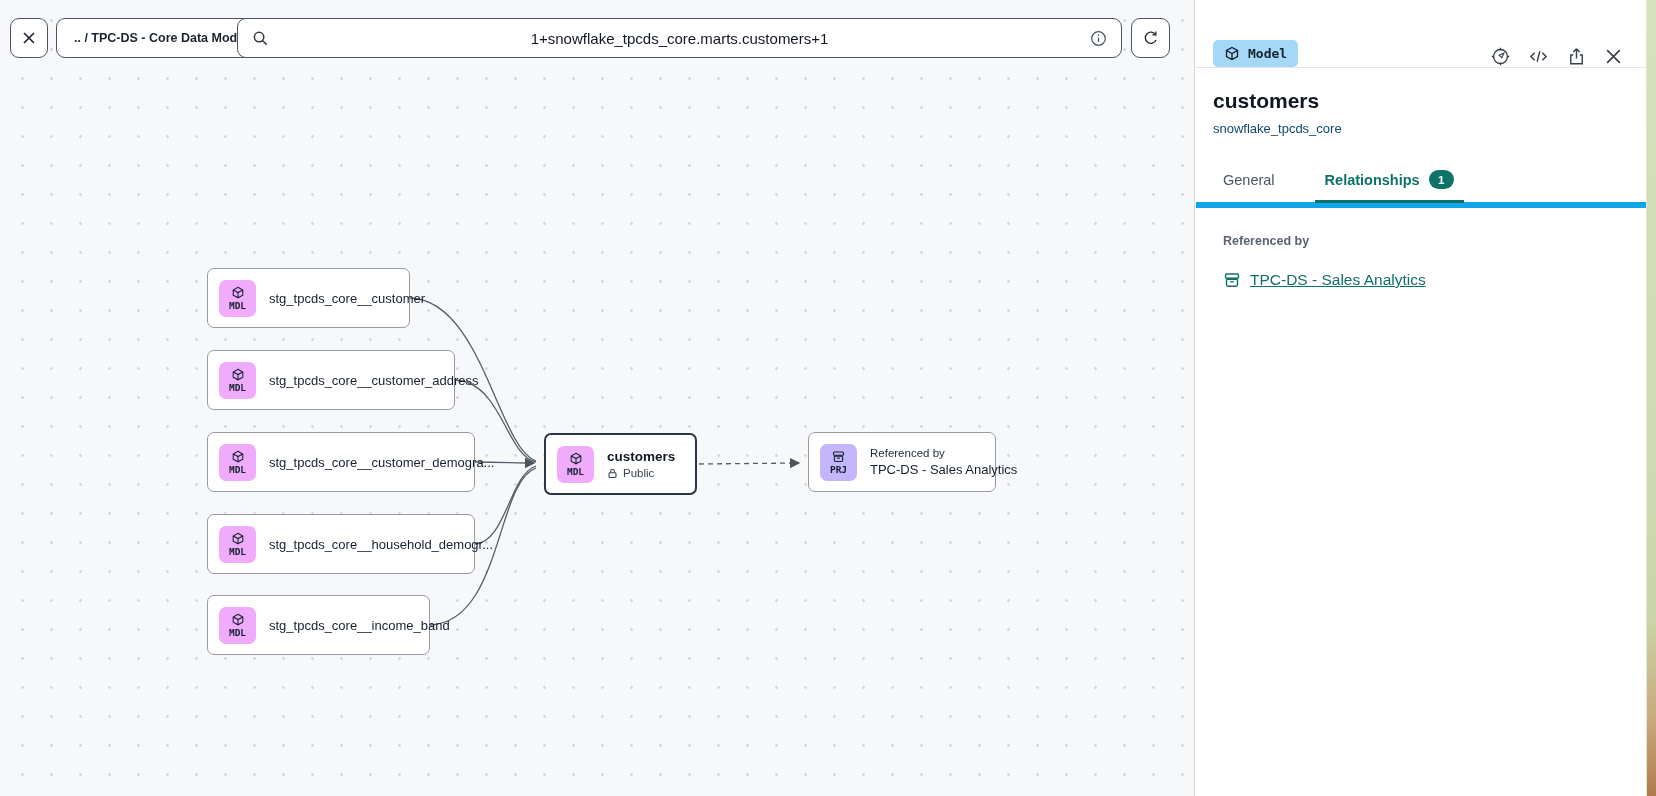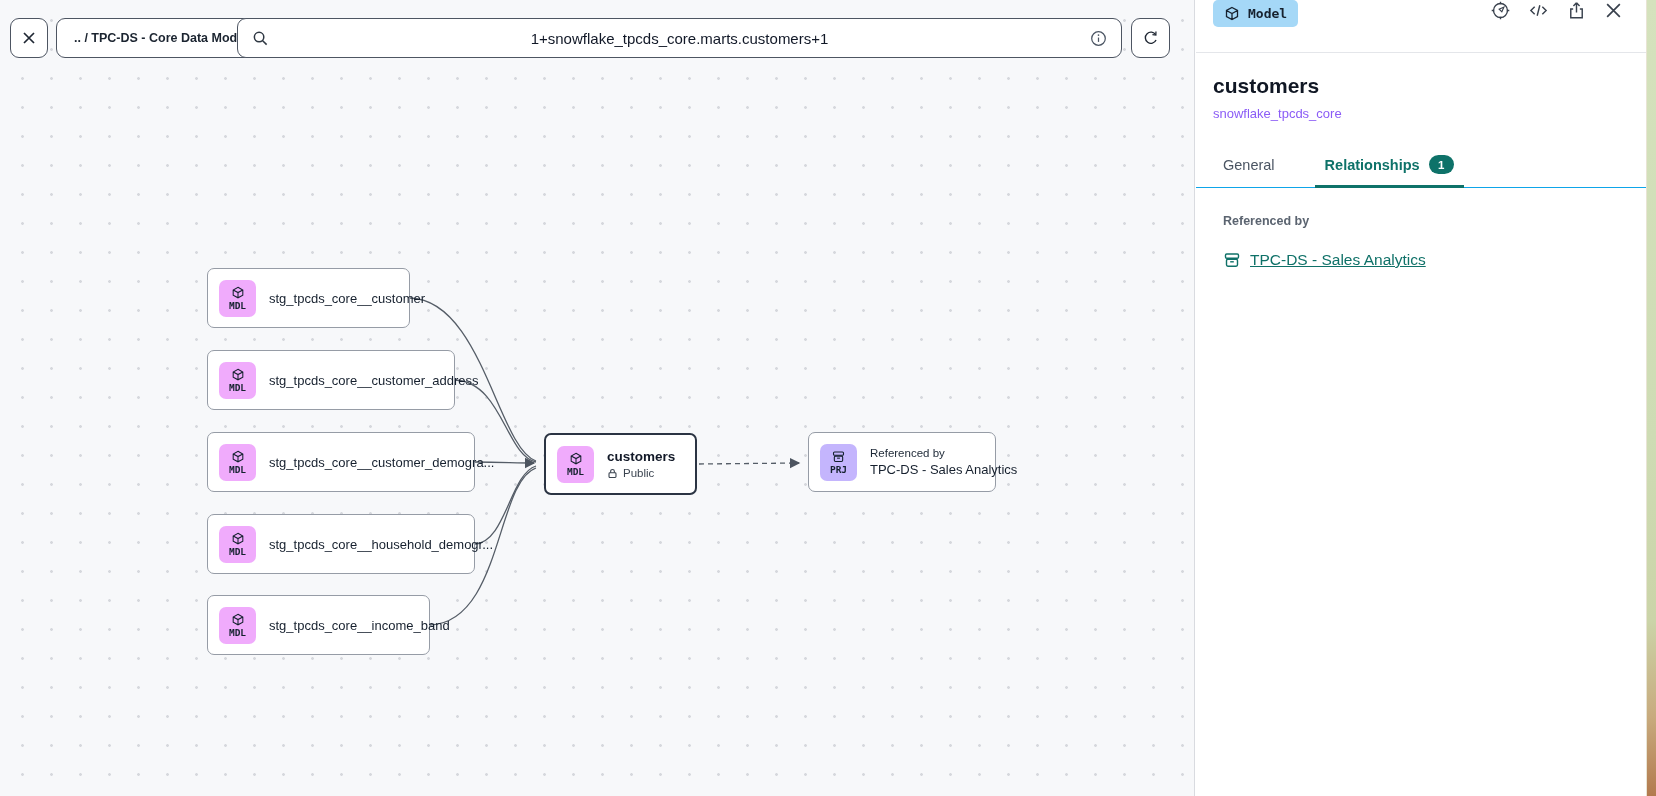--- a/index.html
+++ b/index.html
@@ -42,34 +42,34 @@
   .tb-close { left:10px; width:38px; }
   .tb-crumb { left:56px; padding:0 17px; font-size:12.5px; font-weight:700; color:#1b2430; }
   .tb-search { left:237px; width:885px; justify-content:flex-start; padding:0 14px; gap:10px; }
   .tb-search input { border:none; outline:none; flex:1; font-size:15px; color:#111827;
     font-family:"Liberation Sans","DejaVu Sans",sans-serif; background:transparent;text-align:center; }
   .tb-refresh { left:1131px; width:39px; }
   .iconbtn { cursor:pointer; }
 
   
   .panel { position:absolute; left:1196px; top:0; width:450px; height:796px; background:#fff; }
-  .panel-header { height:53px; border-bottom:1px solid #e4e6ea; display:flex;
-    align-items:flex-start; padding:0 23px 0 17px; }
+  .panel-header { height:68px; border-bottom:1px solid #e4e6ea; display:flex;
+    align-items:flex-end; padding:0 23px 0 17px; }
   .type-badge { background:#a5d8f7; border-radius:5px; height:27px; padding:0 11px;
     display:flex; align-items:center; gap:8px;
     font-family:"DejaVu Sans Mono",monospace; font-size:13px; font-weight:700; color:#16212e; }
   .hdr-icons { margin-left:auto; display:flex; align-items:center; gap:17px; color:#39414d; }
   .hdr-icons svg { display:block; }
 
   .title-block { padding:21px 24px 0 17px; }
   .panel-title { font-size:21px; font-weight:700; color:#101724; }
-  .panel-subtitle { margin-top:8px; font-size:13px; color:#8b5cf6; }
+  .panel-subtitle { margin-top:8px; font-size:13px; color:#0c4a6e; }
 
   .tabs { display:flex; gap:30px; margin-top:25px; padding-left:17px;
-    border-bottom:1px solid #0ea5e9; }
+    border-bottom:6px solid #0ea5e9; }
   .tab { position:relative; padding:9px 10px 13px; font-size:14.5px; color:#4b5563;
     display:flex; align-items:center; gap:9px; cursor:pointer; }
   .tab-active { color:#0e7269; font-weight:700; }
   .tab-active::after { content:""; position:absolute; left:0; right:0; bottom:-1px;
     height:3px; background:#0e7269; }
   .count-pill { background:#0e7269; color:#fff; border-radius:10px; min-width:25px;
     height:19px; display:flex; align-items:center; justify-content:center;
     font-size:11.5px; font-weight:700; padding:0 7px; }
 
   .panel-content { padding:26px 24px 0 27px; }

